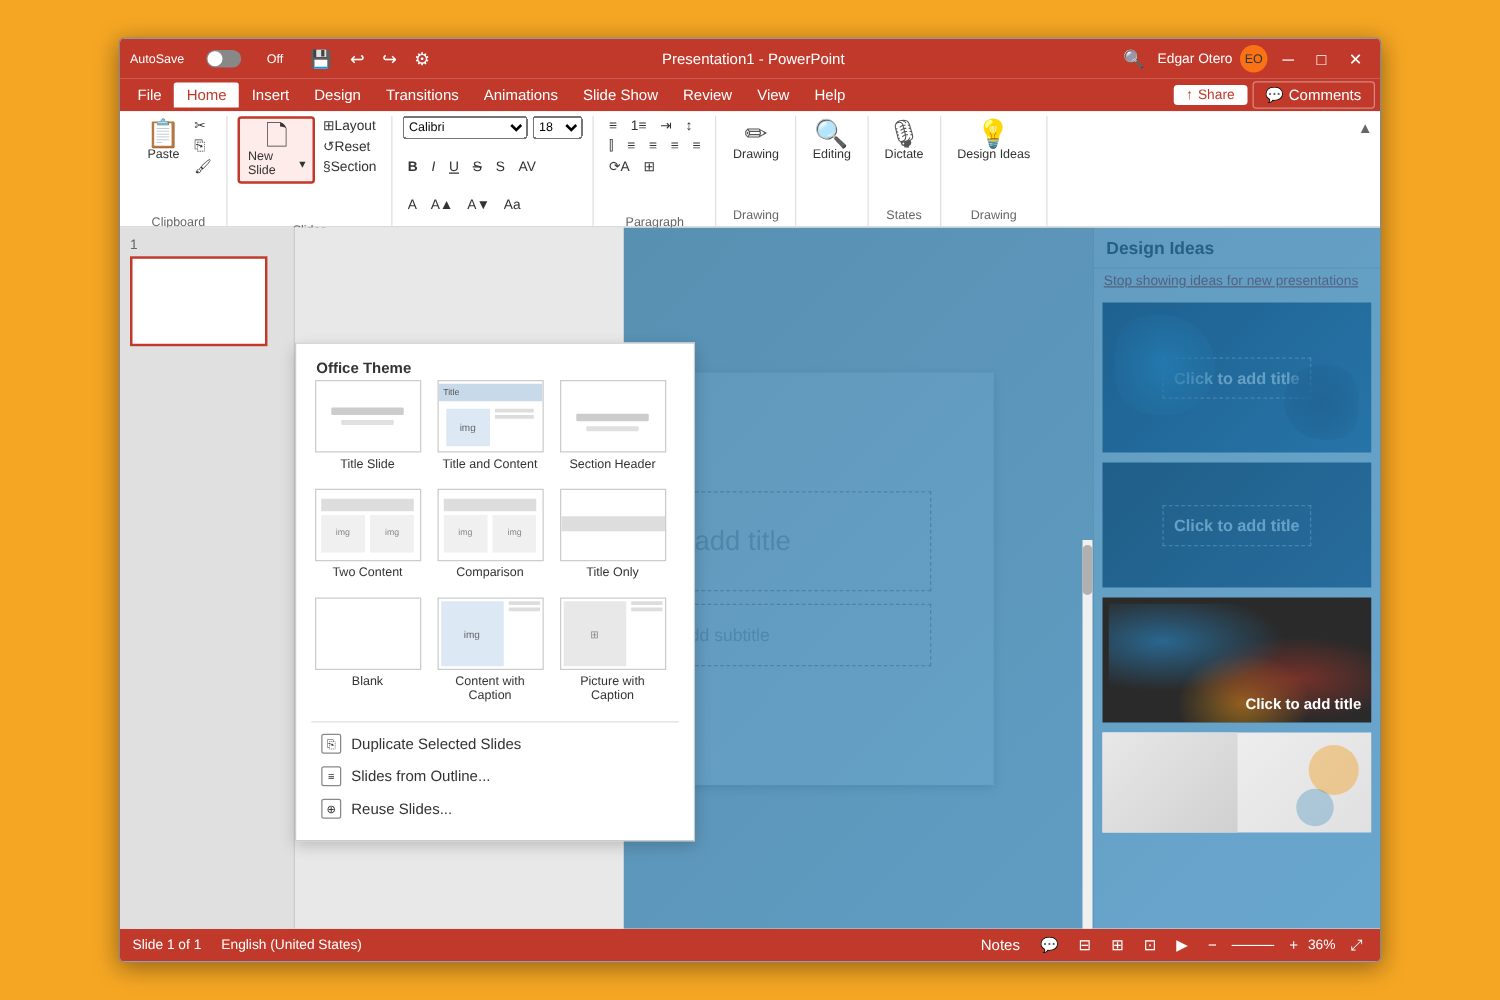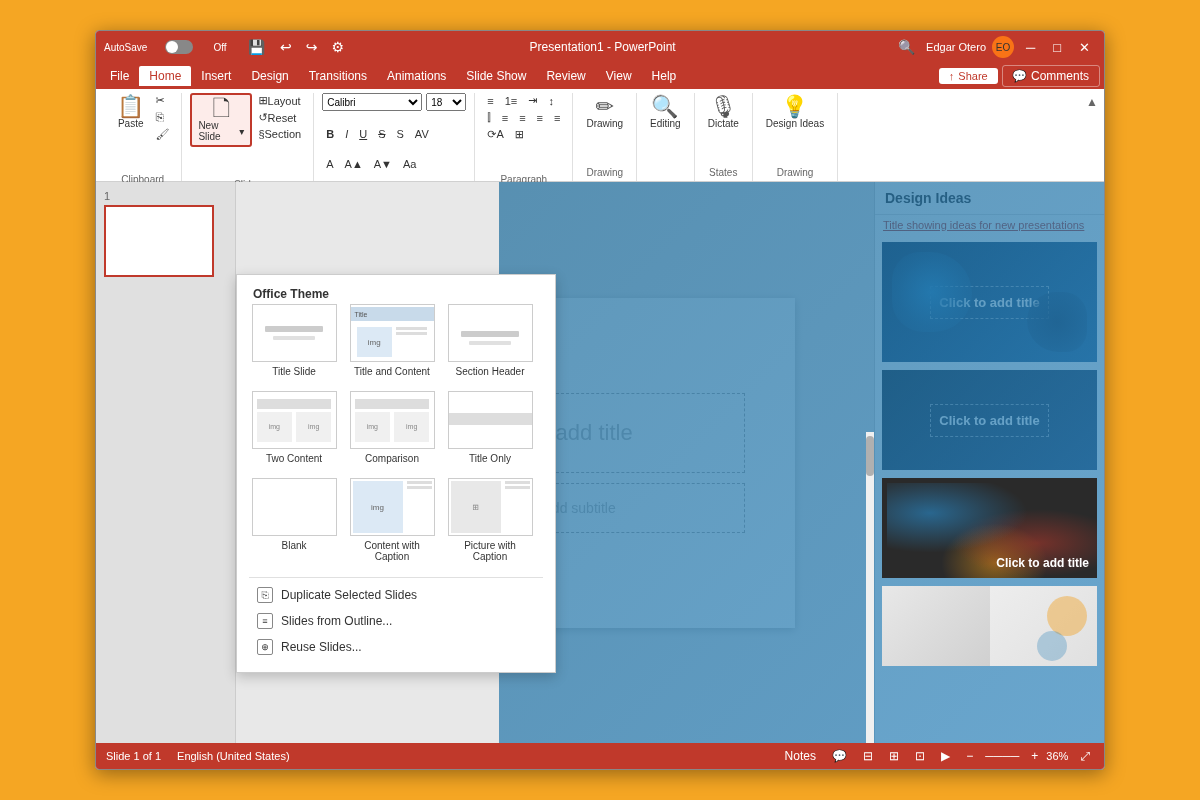--- a/index.html
+++ b/index.html
@@ -754,21 +754,21 @@
     </div>
 
     <div class="design-panel">
       <div class="design-panel-header">
         <span class="design-panel-title">Design Ideas</span>
         <div class="design-panel-actions">
           <span class="status-btn">⋯</span>
           <span class="status-btn">✕</span>
         </div>
       </div>
-      <div class="design-stop-link">Title showing ideas for new presentations</div>
+      <div class="design-stop-link">Stop showing ideas for new presentations</div>
       <div class="design-panel-content">
 
         <div class="design-idea-card">
           <div class="design-card-1">
             <div class="splash-blue"></div>
             <div class="splash-dark"></div>
             <div class="design-btn-text">Click to add title</div>
           </div>
         </div>
 

